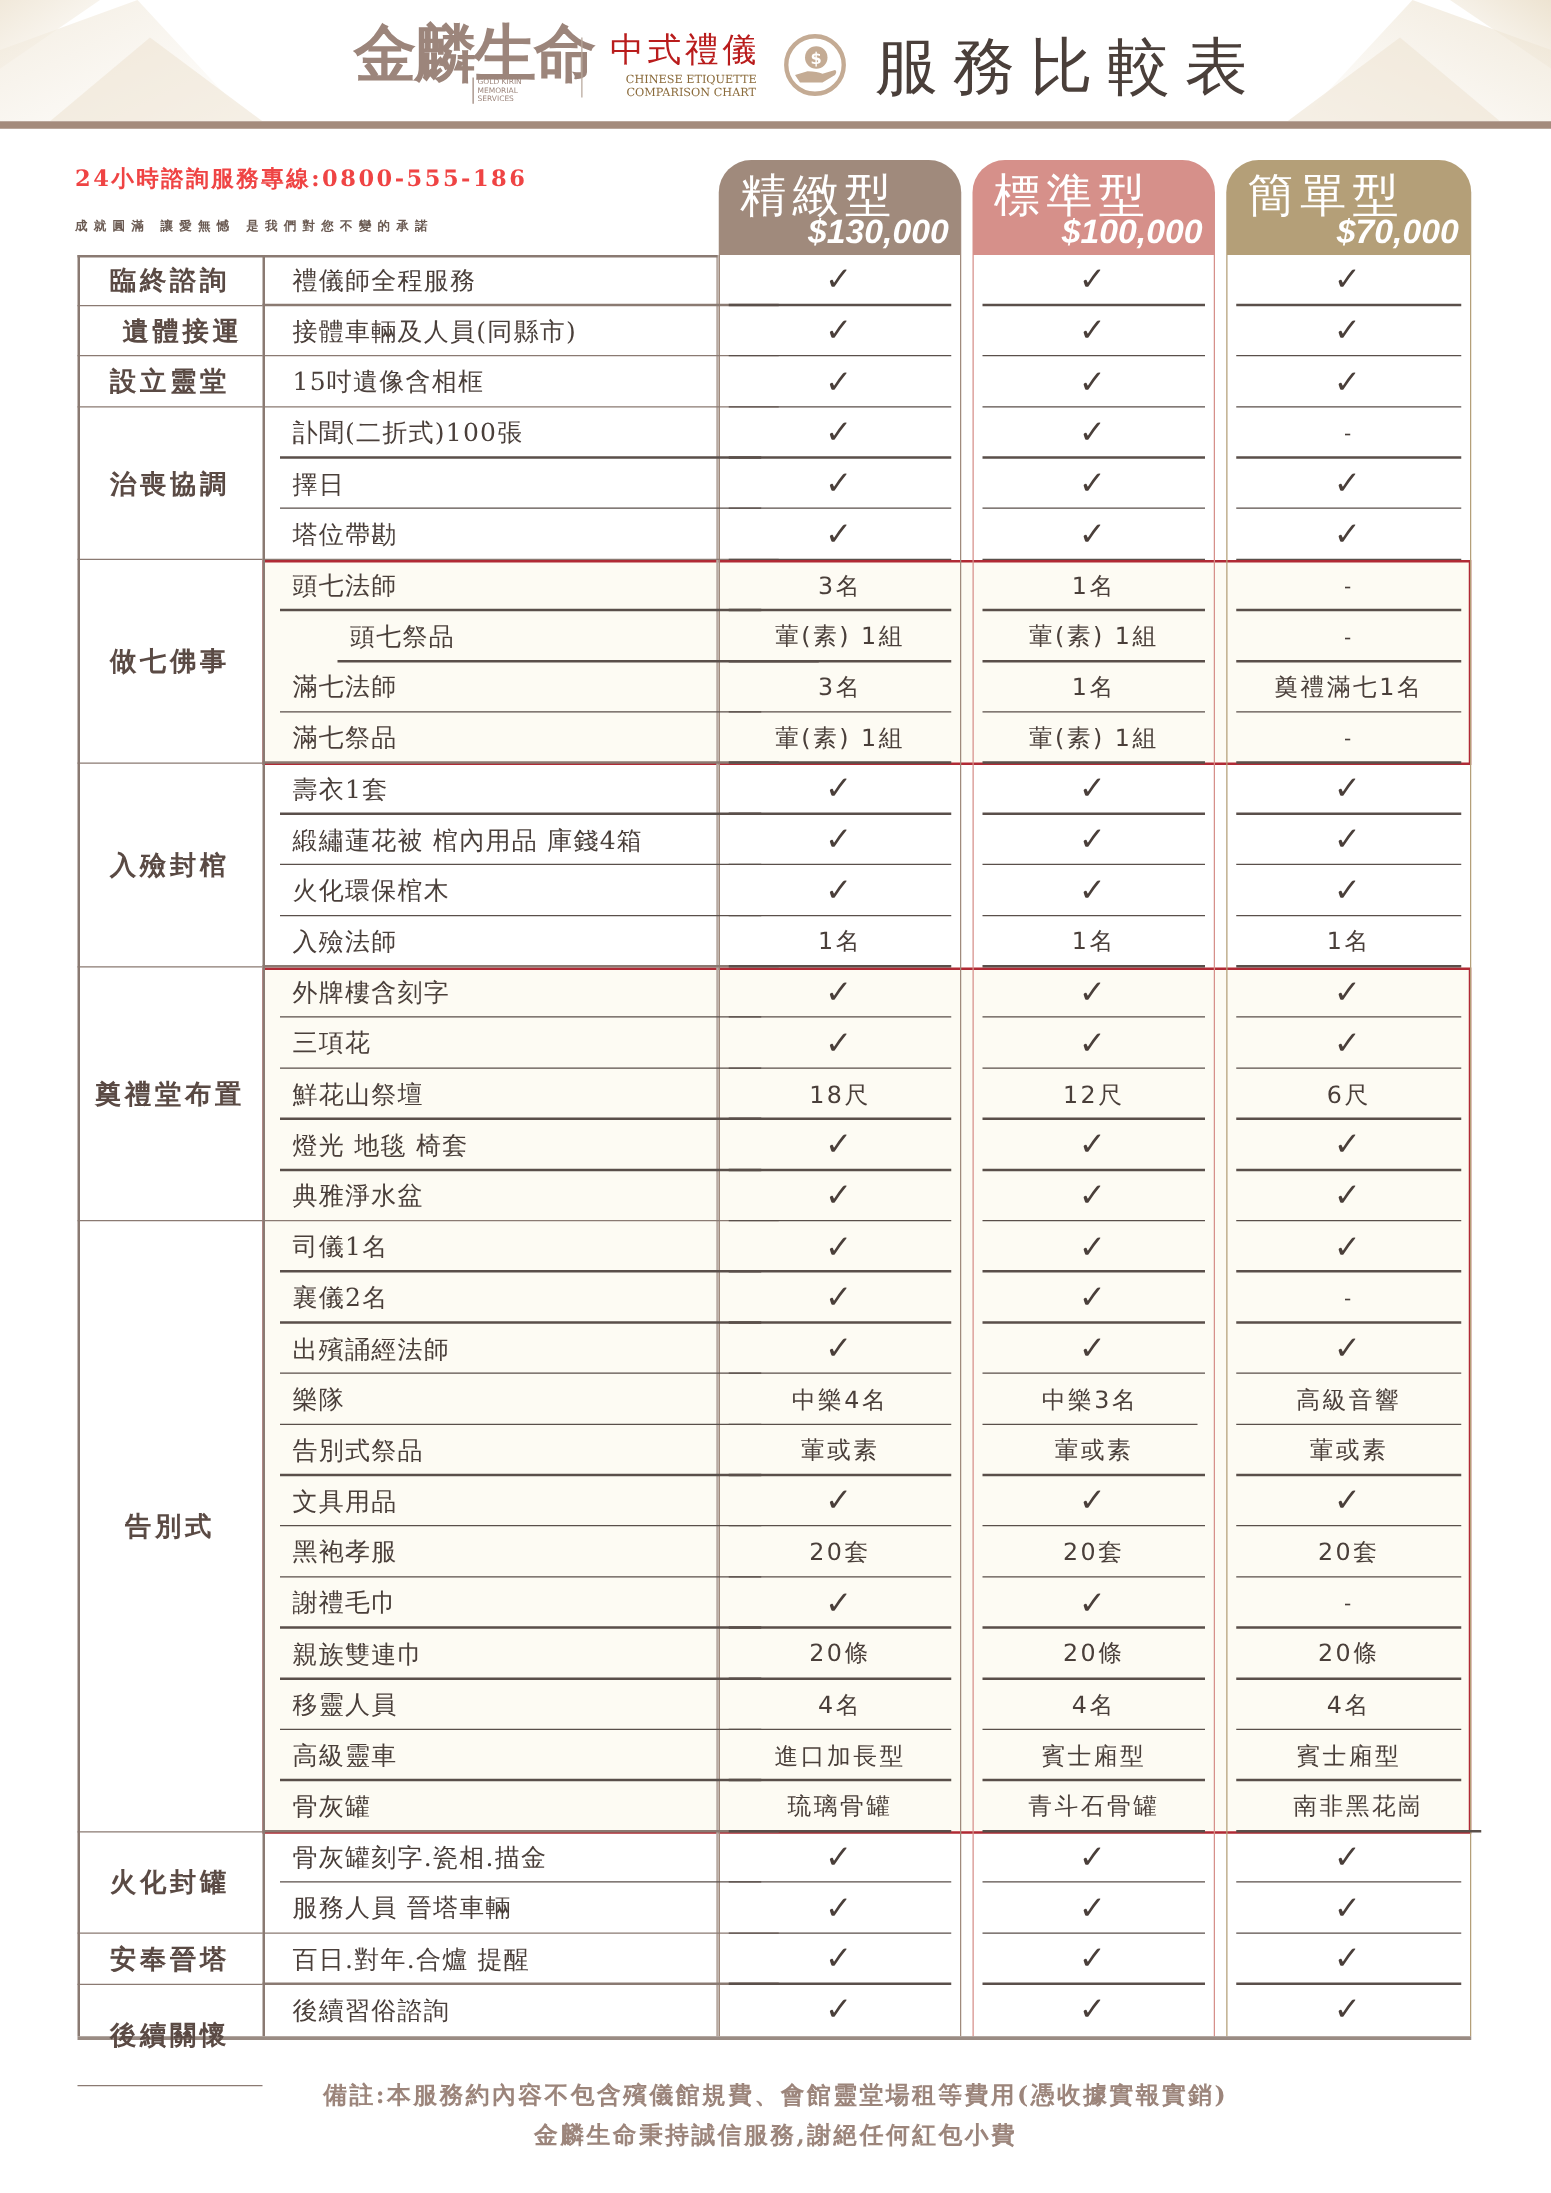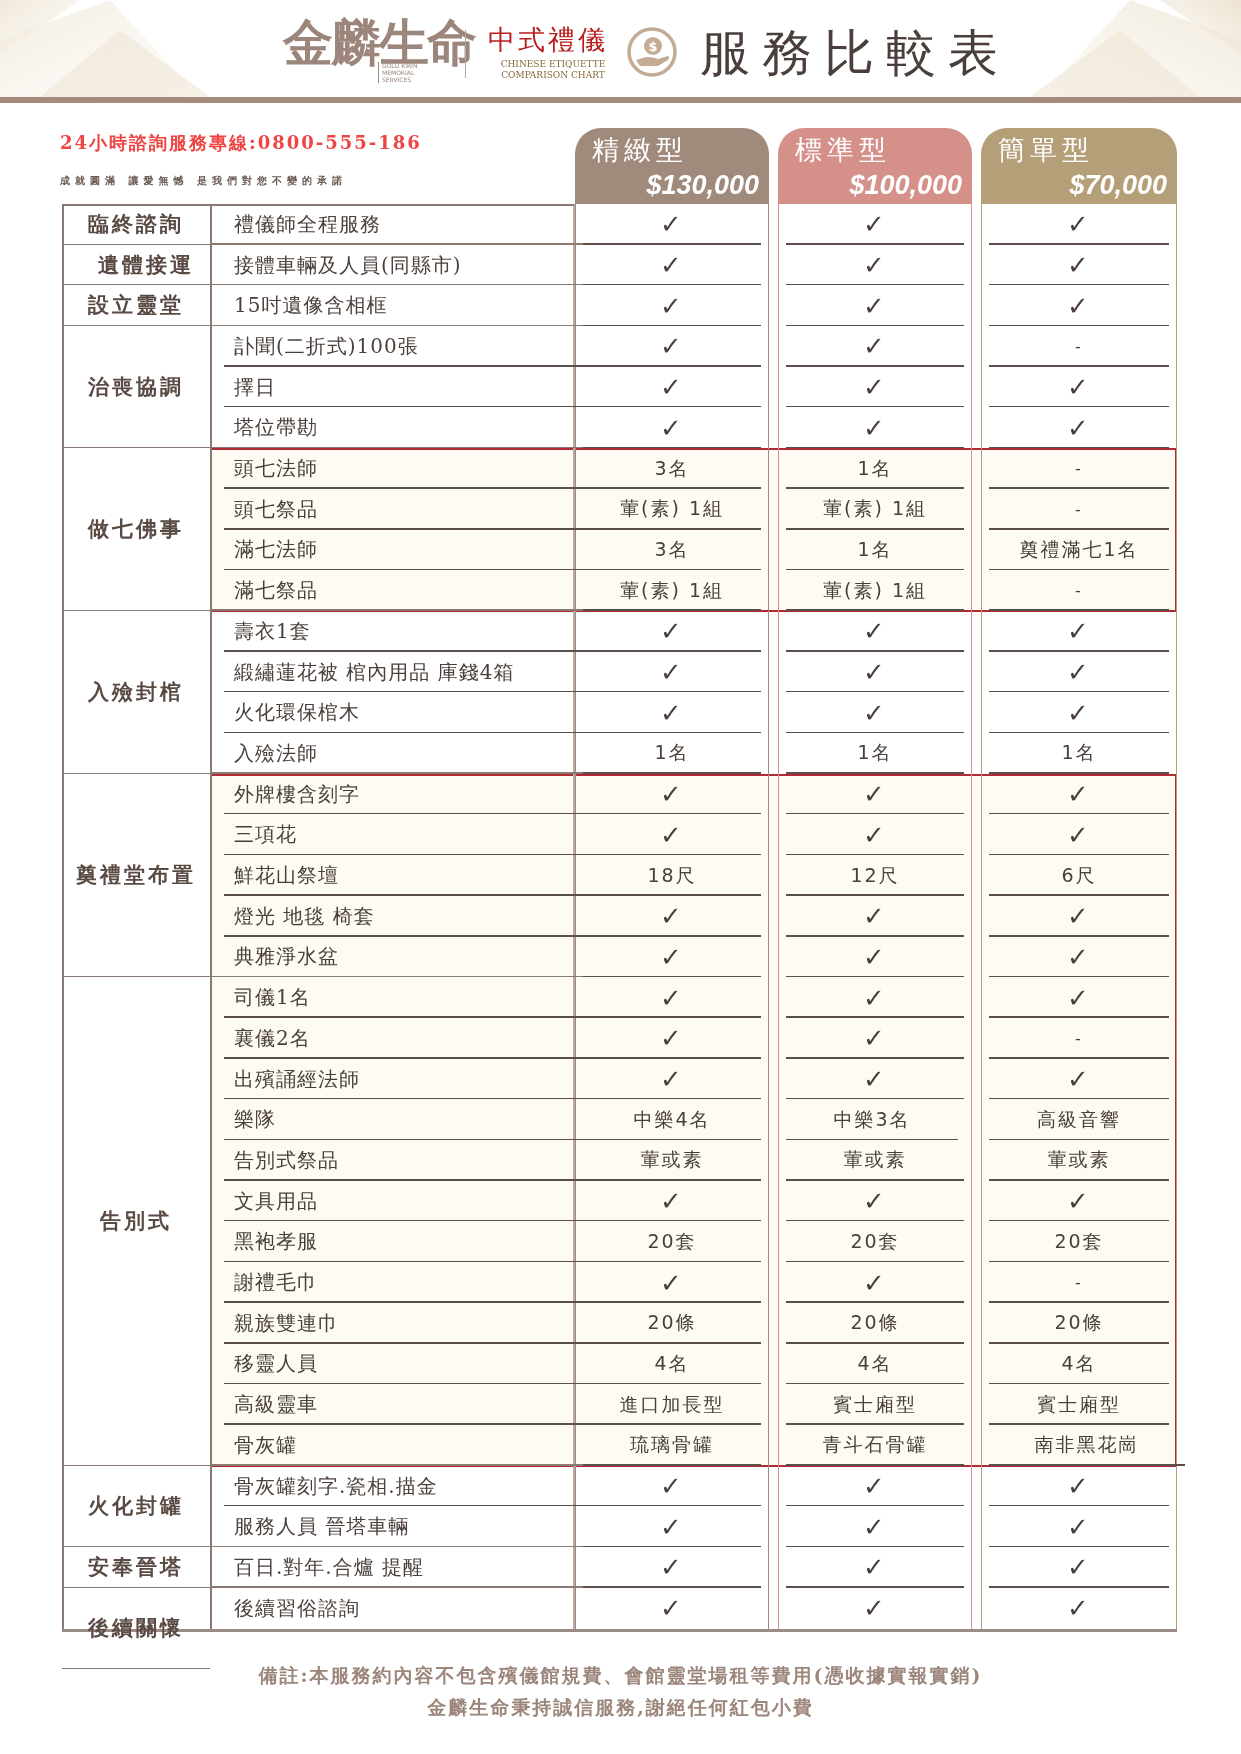--- a/index.html
+++ b/index.html
@@ -10,21 +10,21 @@
   .logo{position:absolute;left:283px;top:10px;font-size:50px;font-weight:bold;color:#9c857b;letter-spacing:-2px;font-family:"DejaVu Serif",serif;}
   .logo-sub{position:absolute;left:378px;top:62px;font-size:6px;line-height:7px;color:#9c857b;font-family:"DejaVu Sans",sans-serif;border-left:1px solid #9c857b;padding-left:3px;}
   .vsep{position:absolute;left:465px;top:30px;width:1px;height:48px;background:#b8a89c;}
   .cet{position:absolute;left:488px;top:22px;font-size:27px;color:#b91c1c;letter-spacing:3px;}
   .cet-en{position:absolute;left:494px;top:59px;font-size:9px;line-height:11px;color:#8a6a3a;text-align:center;width:118px;font-family:"DejaVu Serif",serif;}
   .ticon{position:absolute;left:626px;top:26px;width:52px;height:52px;}
   .title{position:absolute;left:700px;top:20px;font-size:50px;color:#4a3f3a;letter-spacing:12px;font-family:"DejaVu Sans",sans-serif;}
   .hotline{position:absolute;left:60px;top:131px;font-size:18px;font-weight:bold;color:#ef4444;letter-spacing:2px;}
   .slogan{position:absolute;left:60px;top:174px;font-size:10px;font-weight:bold;color:#6a5a52;letter-spacing:5px;}
   .plan{position:absolute;top:128px;height:76px;border-radius:26px 26px 0 0;color:#fff;}
-  .plan .pn{position:absolute;left:17px;top:4px;font-size:27px;letter-spacing:5px;}
+  .plan .pn{position:absolute;left:17px;top:4px;font-size:37px;letter-spacing:5px;}
   .plan .pp{position:absolute;right:10px;top:42px;font-size:27px;font-style:italic;font-weight:bold;font-family:Liberation Sans, sans-serif;text-align:right;}
   .table{position:absolute;left:62px;top:204px;width:1115px;}
   .catcell{position:absolute;left:0;width:148px;display:flex;align-items:center;justify-content:center;font-size:21px;font-weight:bold;color:#5a4a44;letter-spacing:3px;border-bottom:1.5px solid #8a7a72;box-sizing:border-box;}
   .item{position:absolute;left:150px;width:411px;height:40.7px;box-sizing:border-box;display:flex;align-items:center;padding-left:22px;font-size:20px;color:#4a3f3a;letter-spacing:1px;}
   .item .ln{position:absolute;left:12px;right:14px;bottom:0;height:1.5px;background:#5a4f4a;}
   .cell{position:absolute;height:40.7px;box-sizing:border-box;display:flex;align-items:center;justify-content:center;font-size:19px;color:#4a3f3a;font-family:"DejaVu Sans",sans-serif;letter-spacing:2px;}
   .cell .ln{position:absolute;left:8px;right:8px;bottom:0;height:1.5px;background:#5a4f4a;}
   .check{font-size:26px;font-weight:bold;}
   .dash{font-size:16px;}
   .hl{position:absolute;border:2px solid #b02a35;box-sizing:border-box;background:#fdfbf3;}
@@ -221,21 +221,21 @@
       <div class="ln"></div>
     </div>
     <div class="cell" style="left: 716px; width: 194px; top: 244.2px;">
       <span>1名</span>
       <div class="ln"></div>
     </div>
     <div class="cell" style="left: 919px; width: 196px; top: 244.2px;">
       <span class="dash">-</span>
       <div class="ln"></div>
     </div>
-    <div class="item" style="top: 284.9px;">
+    <div class="item" style="top: 284.9px; margin-left: 46px;">
       <span>頭七祭品</span>
       <div class="ln"></div>
     </div>
     <div class="cell" style="left: 513px; width: 194px; top: 284.9px;">
       <span>葷(素) 1組</span>
       <div class="ln"></div>
     </div>
     <div class="cell" style="left: 716px; width: 194px; top: 284.9px;">
       <span>葷(素) 1組</span>
       <div class="ln"></div>

